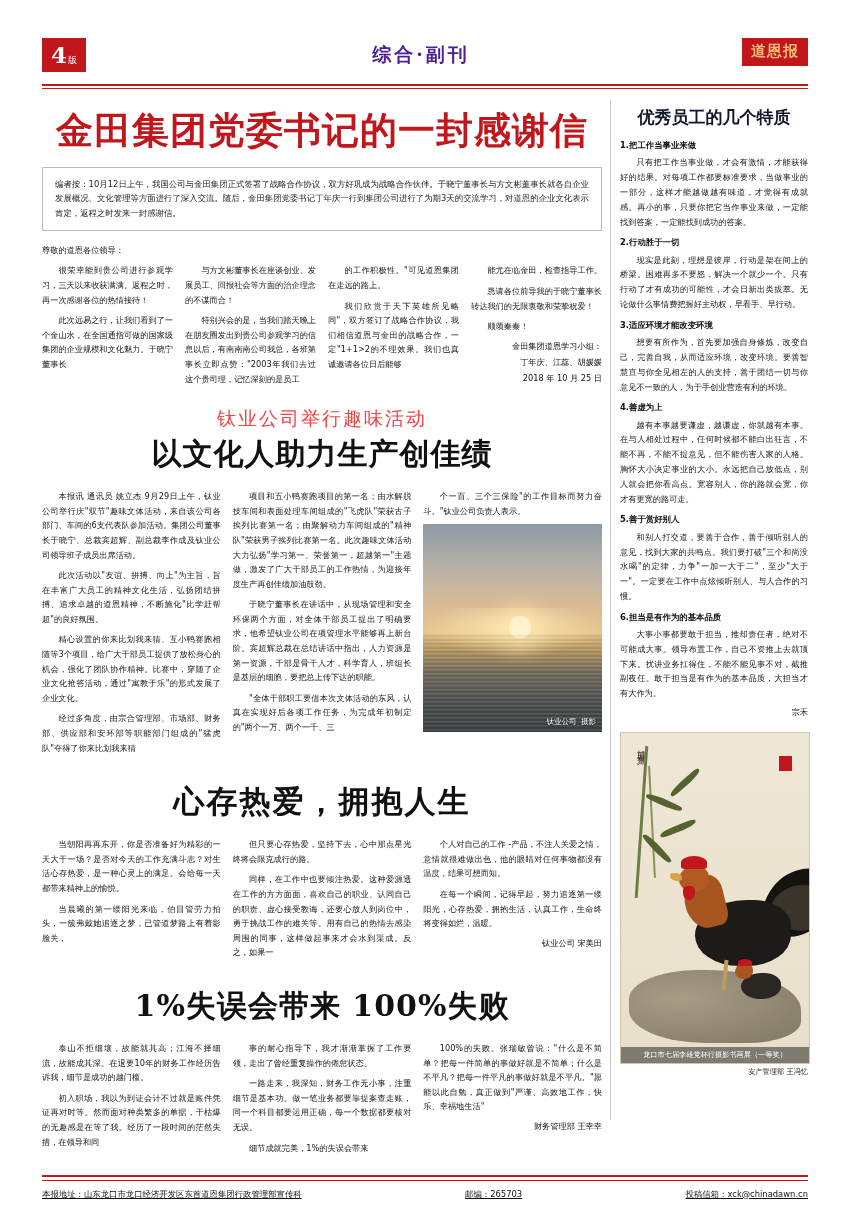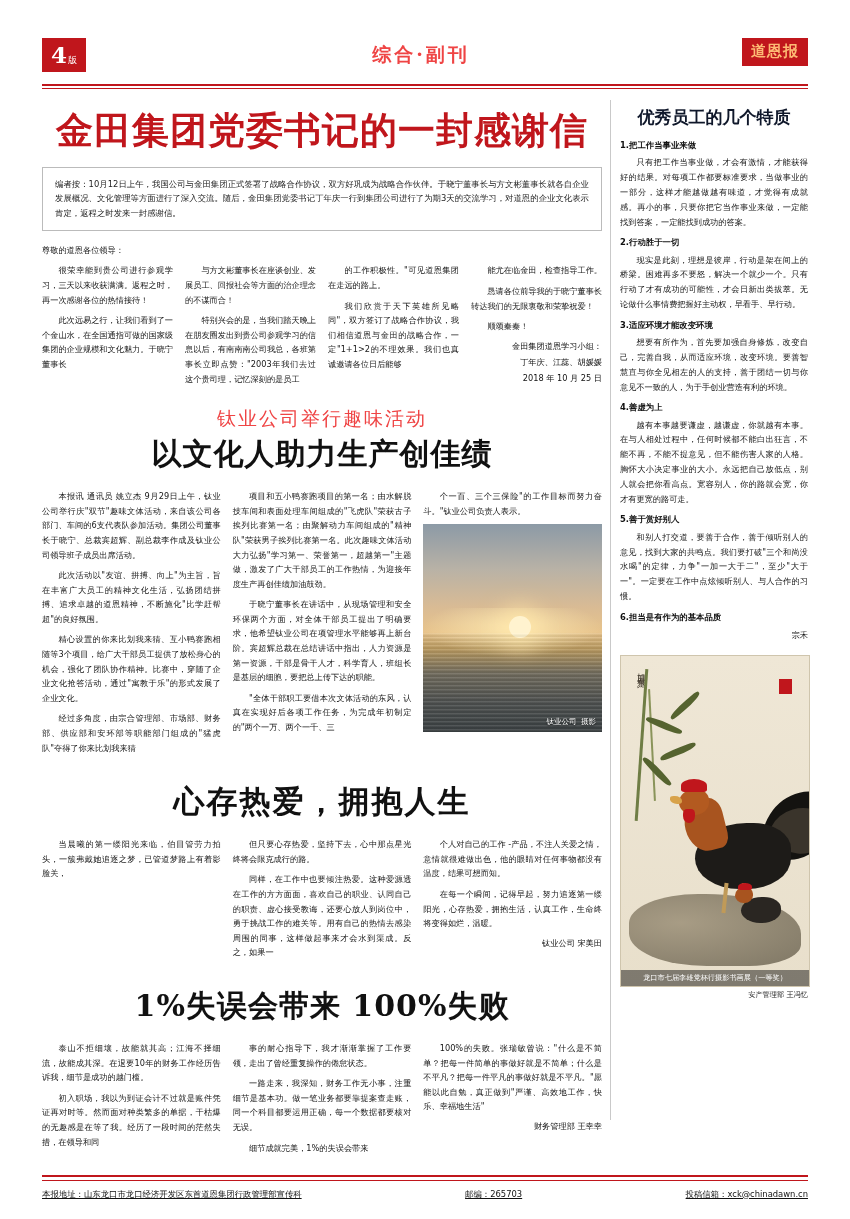--- a/index.html
+++ b/index.html
@@ -29,21 +29,21 @@
     font-family:"DejaVu Serif","Liberation Serif",serif;
     font-size:23px;font-weight:bold;line-height:1;
     transform:translateY(-1px);
   }
   .page-badge .ban{
     font-size:9px;margin-left:1px;transform:translateY(5px);
   }
   .masthead-title{
     position:absolute;left:0;right:8px;top:4px;text-align:center;
     font-family:"DejaVu Serif","Liberation Serif",serif;
-    font-size:19px;font-weight:bold;letter-spacing:3px;color:#ef4444;
+    font-size:19px;font-weight:bold;letter-spacing:3px;color:#4c1d95;
   }
   .masthead-brand{
     position:absolute;right:0;top:0;
     background:#c0161c;color:#fdba74;padding:4px 9px 5px;
     font-family:"DejaVu Serif","Liberation Serif",serif;
     font-size:15px;font-weight:bold;letter-spacing:1px;
   }
   .rule-top{
     position:absolute;left:42px;right:42px;top:84px;height:0;
     border-top:2px solid #c0161c;
@@ -259,20 +259,21 @@
             </div>
           </div>
         </div>
       </div>
     </div>
 
     <div>
       <div class="headline-3">心存热爱，拥抱人生</div>
       <div class="cols3">
         <div class="c">
+          <p class="t">当朝阳再再东开，你是否准备好为精彩的一天大干一场？是否对今天的工作充满斗志？对生活心存热爱，是一种心灵上的满足。会给每一天都带来精神上的愉悦。</p>
           <p class="t">当晨曦的第一缕阳光来临，伯目管劳力拍头，一簇弗戴她追逐之梦，已管道梦路上有着影脸关，</p>
         </div>
         <div class="c">
           <p class="t">但只要心存热爱，坚持下去，心中那点星光终将会限克成行的路。</p>
           <p class="t">同样，在工作中也要倾注热爱。这种爱源透在工作的方方面面，喜欢自己的职业、认同自己的职责、虚心接受教诲，还要心放人到岗位中，勇于挑战工作的难关等。用有自己的热情去感染周围的同事，这样做起事来才会水到渠成。反之，如果一</p>
         </div>
         <div class="c">
           <p class="t">个人对自己的工作 -产品，不注人关爱之情，意情就很难做出色，他的眼睛对任何事物都没有温度，结果可想而知。</p>
           <p class="t">在每一个瞬间，记得早起，努力追逐第一缕阳光，心存热爱，拥抱生活，认真工作，生命终将变得如烂，温暖。</p>
           <p class="sign">钛业公司 宋美田</p>
@@ -313,20 +314,21 @@
     <p class="h">3.适应环境才能改变环境</p>
     <p class="t">想要有所作为，首先要加强自身修炼，改变自己，完善自我，从而适应环境，改变环境。要善智慧直与你全见相左的人的支持，善于团结一切与你意见不一致的人，为于手创业营造有利的环境。</p>
 
     <p class="h">4.善虚为上</p>
     <p class="t">越有本事越要谦虚，越谦虚，你就越有本事。在与人相处过程中，任何时候都不能白出狂言，不能不再，不能不提意见，但不能伤害人家的人格。胸怀大小决定事业的大小。永远把自己放低点，别人就会把你看高点。宽容别人，你的路就会宽，你才有更宽的路可走。</p>
 
     <p class="h">5.善于赏好别人</p>
     <p class="t">和别人打交道，要善于合作，善于倾听别人的意见，找到大家的共鸣点。我们要打破"三个和尚没水喝"的定律，力争"一加一大于二"，至少"大于一"。一定要在工作中点炫倾听别人、与人合作的习惯。</p>
 
     <p class="h">6.担当是有作为的基本品质</p>
+    <p class="t">大事小事都要敢于担当，推却责任者，绝对不可能成大事。领导布置工作，自己不资推上去就顶下来。扰讲业务扛得住，不能不能见事不对，截推副夜任。敢于担当是有作为的基本品质，大担当才有大作为。</p>
 
     <p class="right-sign">宗禾</p>
 
     <div class="painting">
       <div class="p-cal">旭日东升</div>
       <div class="p-seal"></div>
       <div class="p-bamboo"></div>
       <div class="p-bamboo2"></div>
       <div class="p-leaf" style="left:13%;top:20%;transform:rotate(25deg);"></div>
       <div class="p-leaf" style="left:20%;top:28%;transform:rotate(-20deg);"></div>

